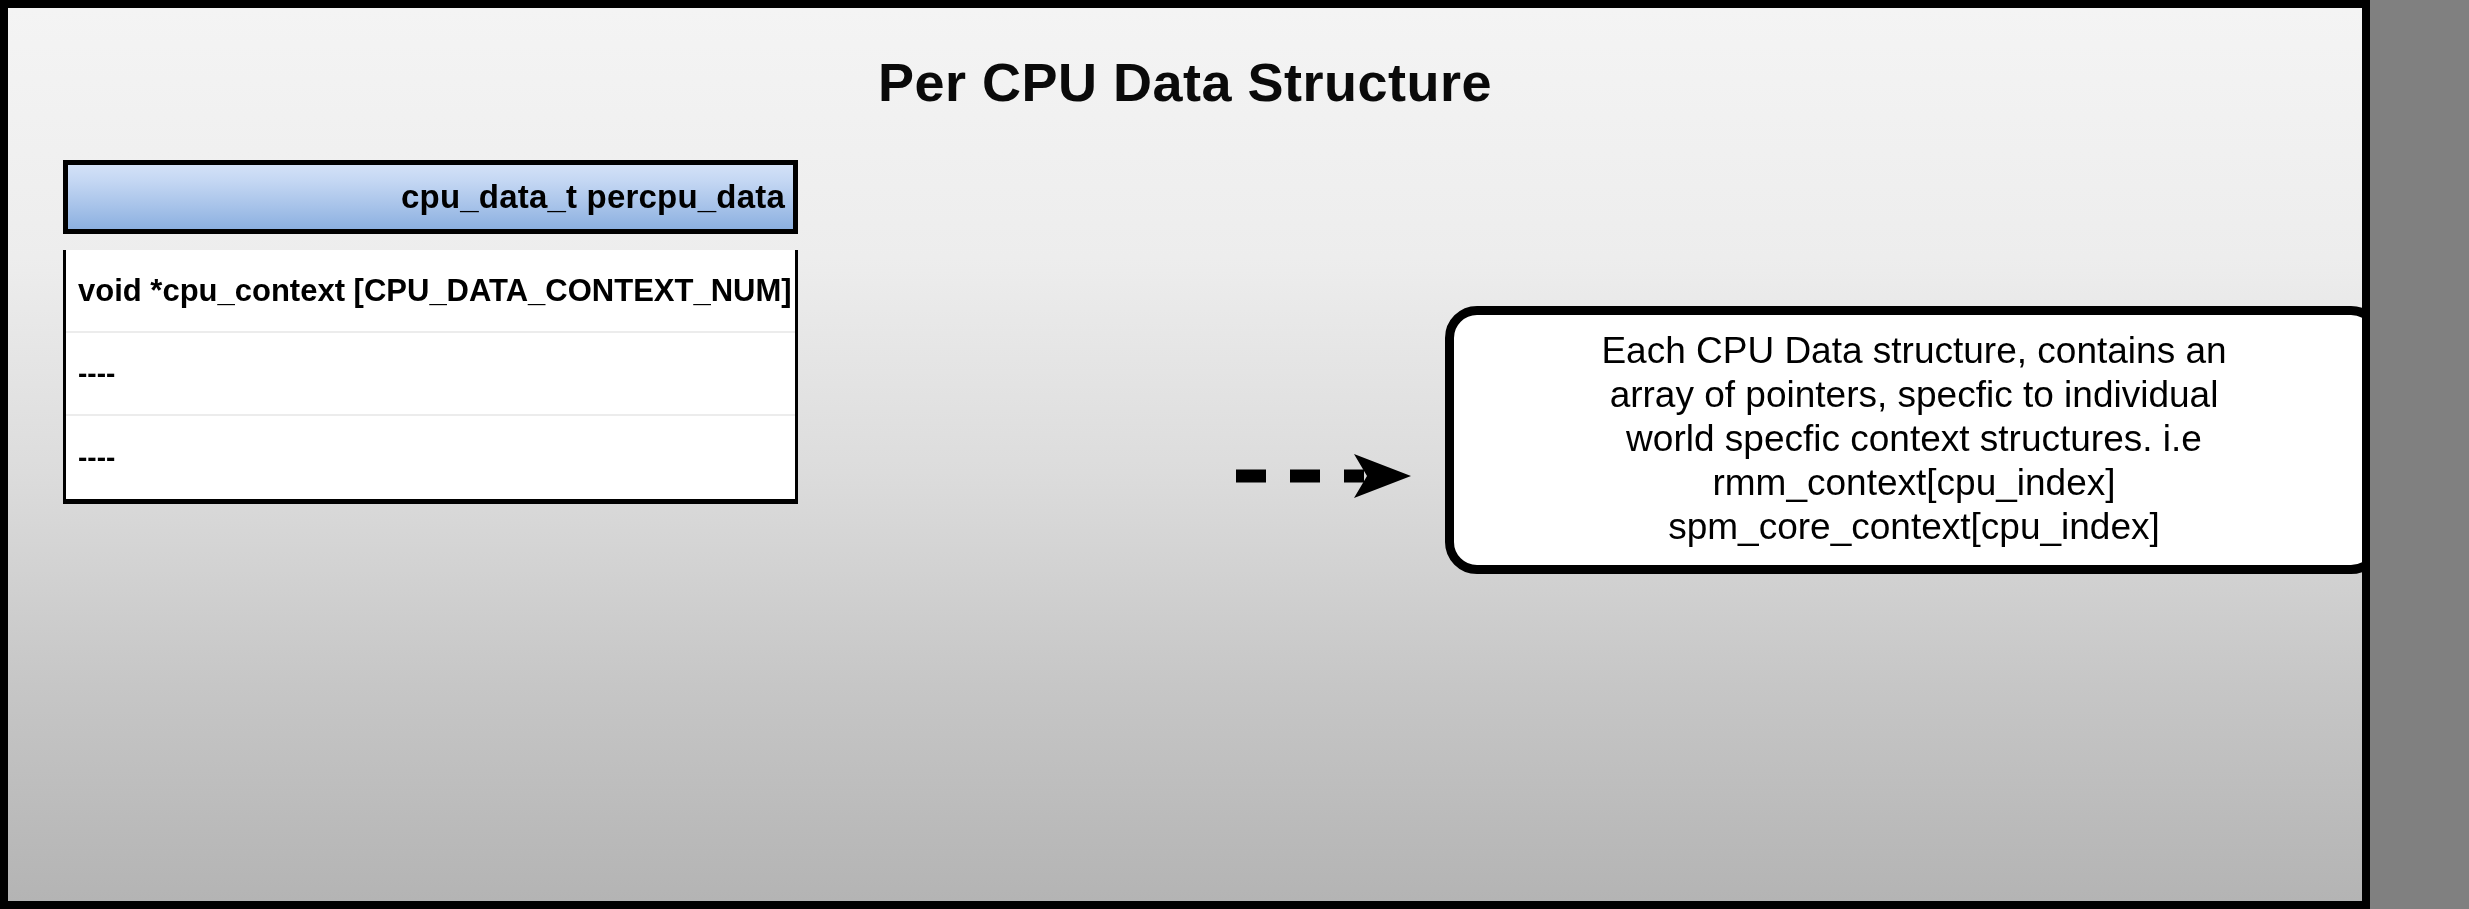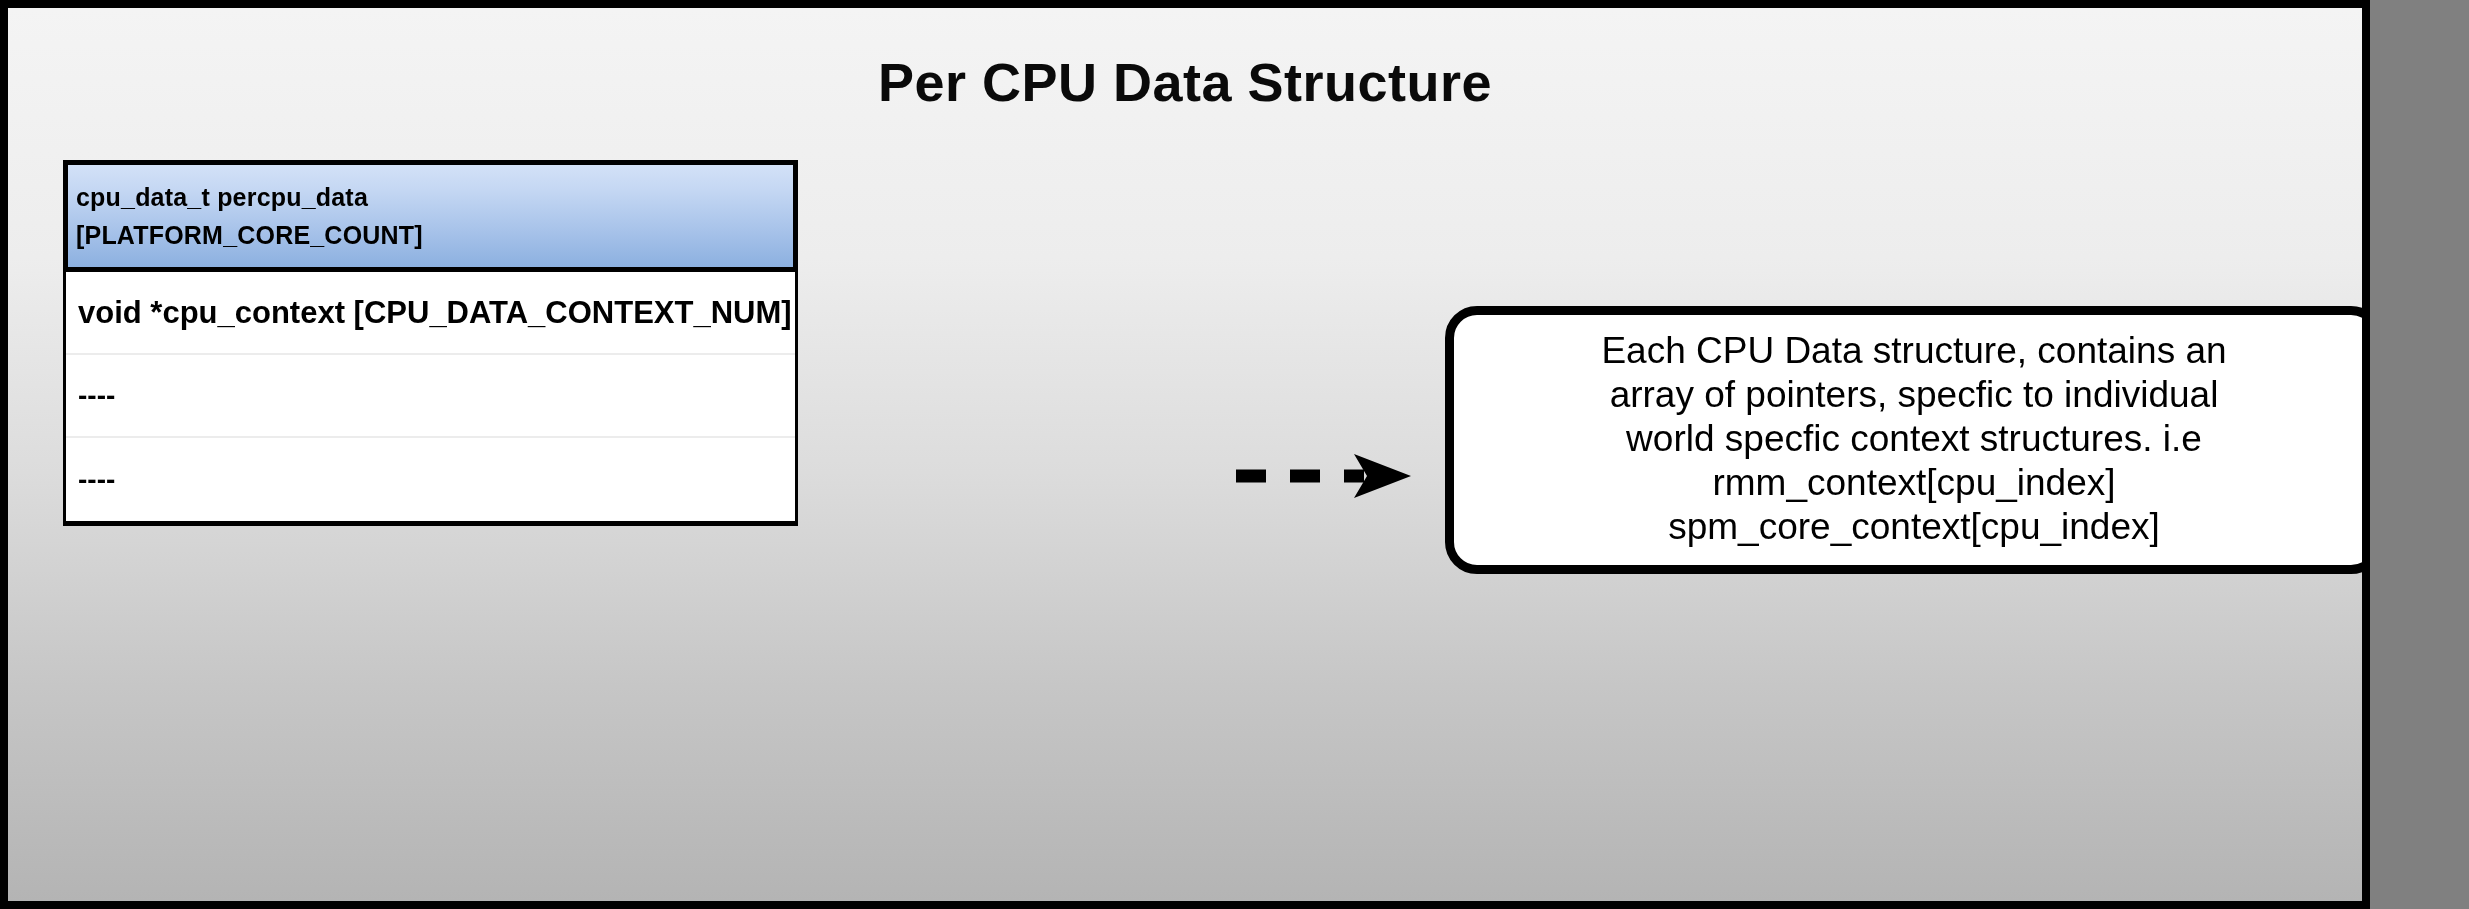--- a/index.html
+++ b/index.html
@@ -44,37 +44,38 @@
     left: 55px;
     top: 152px;
     width: 735px;
     box-sizing: border-box;
   }
 
   #struct-header {
     box-sizing: border-box;
     border: 5px solid #000000;
     background: linear-gradient(to bottom, #d3e1f7 0%, #c4d7f3 25%, #a9c4ea 62%, #8cb0e0 100%);
-    text-align: left;
+    text-align: right;
     font-weight: bold;
-    font-size: 25px;
+    font-size: 33px;
     line-height: 38px;
     color: #000000;
     padding: 13px 8px 13px 8px;
     letter-spacing: 0.2px;
   }
   #struct-header .hdr-line { display: block; white-space: nowrap; }
 
   #struct-body {
     box-sizing: border-box;
     border-left: 3px solid #000000;
     border-right: 3px solid #000000;
     border-bottom: 5px solid #000000;
     border-top: 0;
     background: #ffffff;
+    margin-top: 16px;
   }
 
   .struct-row {
     box-sizing: border-box;
     height: 83px;
     display: flex;
     align-items: center;
     padding-left: 12px;
     padding-right: 4px;
     font-weight: bold;
@@ -118,21 +119,20 @@
 <body>
 
 <div id="slide">
 
   <div id="slide-title">Per CPU Data Structure</div>
 
   <div id="struct-table">
 
     <div id="struct-header">
       <span class="hdr-line">cpu_data_t percpu_data</span>
-      <span class="hdr-line">[PLATFORM_CORE_COUNT]</span>
     </div>
 
     <div id="struct-body">
       <div class="struct-row">
         <span>void *cpu_context [CPU_DATA_CONTEXT_NUM]</span>
       </div>
       <div class="struct-row dash">
         <span>----</span>
       </div>
       <div class="struct-row dash">

